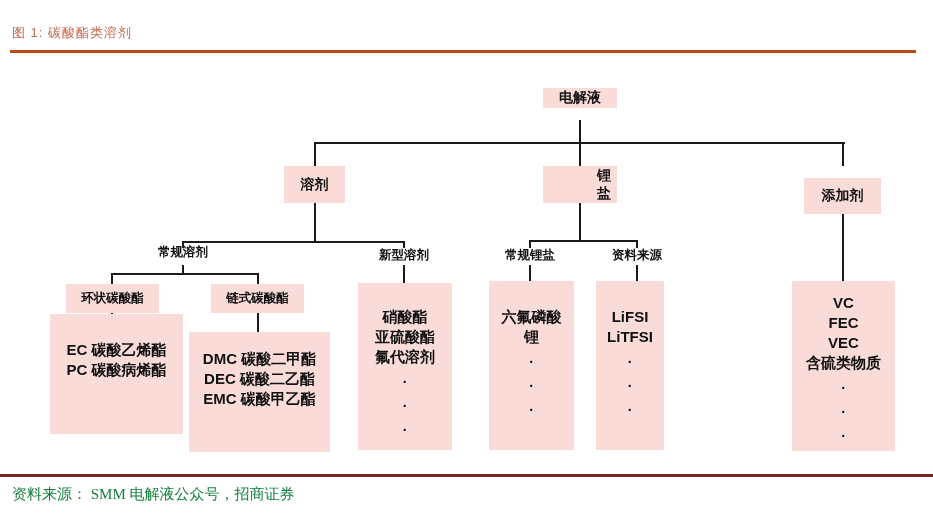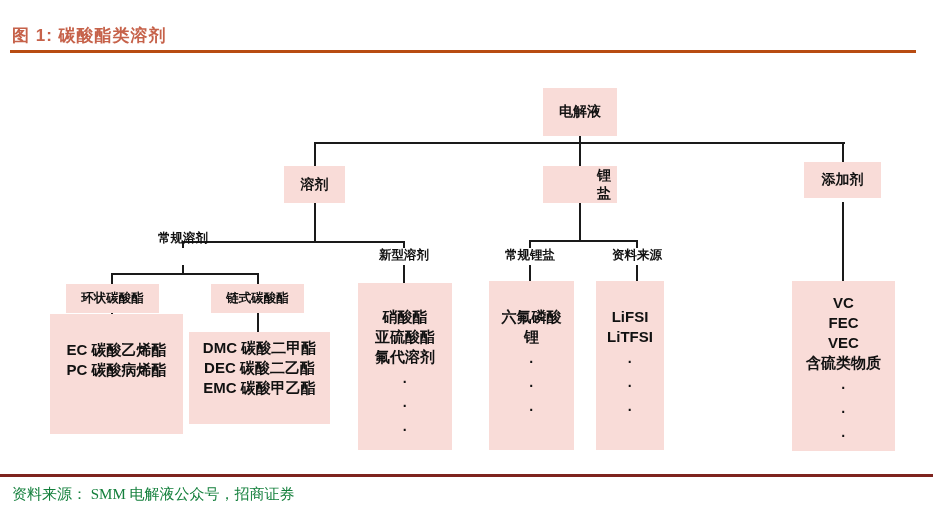--- a/index.html
+++ b/index.html
@@ -1,21 +1,21 @@
 <!DOCTYPE html>
 <html><head>
 <meta charset="utf-8">
 <style>
   html,body{margin:0;padding:0;background:#ffffff;}
   .stage{
     position:relative;width:933px;height:522px;background:#ffffff;overflow:hidden;
     font-family:"Liberation Sans","DejaVu Sans",sans-serif;color:#111;
   }
   .fig-title{
-    position:absolute;left:12px;top:24px;font-size:17px;font-weight:bold;
+    position:absolute;left:12px;top:24px;font-size:13px;font-weight:normal;
     color:#C6624A;letter-spacing:1px;white-space:nowrap;
   }
   .title-rule{position:absolute;left:10px;top:50px;width:906px;height:3px;background:#B84C12;}
   .bottom-rule{position:absolute;left:0px;top:474px;width:933px;height:3px;background:#7E231E;}
   .source-line{
     position:absolute;left:12px;top:485px;font-size:15px;color:#15803d;
     font-family:"Liberation Serif","DejaVu Serif",serif;white-space:nowrap;
   }
   .vline,.hline{position:absolute;background:#1A1A1A;}
   .vline{width:2px;}
@@ -67,52 +67,52 @@
 
   <div class="vline" style="left:579px;top:203px;height:37px;"></div>
   <div class="hline" style="left:530px;top:240px;width:108px;"></div>
   <div class="vline" style="left:529px;top:240px;height:8px;"></div>
   <div class="vline" style="left:636px;top:240px;height:8px;"></div>
   <div class="vline" style="left:529px;top:265px;height:16px;"></div>
   <div class="vline" style="left:636px;top:265px;height:16px;"></div>
 
   <div class="vline" style="left:842px;top:202px;height:79px;"></div>
 
-  <div class="box node" style="left:543px;top:88px;width:74px;height:48px;">
+  <div class="box node" style="left:543px;top:88px;width:74px;height:20px;">
     <span>电解液</span>
   </div>
 
   <div class="box node" style="left:284px;top:166px;width:61px;height:37px;">
     <span>溶剂</span>
   </div>
   <div class="box node" style="left:543px;top:166px;width:74px;height:37px;padding-left:48px;">
     <span>锂盐</span>
   </div>
-  <div class="box node" style="left:804px;top:162px;width:77px;height:36px;">
+  <div class="box node" style="left:804px;top:178px;width:77px;height:36px;">
     <span>添加剂</span>
   </div>
 
-  <div class="grouplabel" style="left:183px;top:230px;">常规溶剂</div>
+  <div class="grouplabel" style="left:183px;top:244px;">常规溶剂</div>
   <div class="grouplabel" style="left:404px;top:247px;">新型溶剂</div>
   <div class="grouplabel" style="left:530px;top:247px;">常规锂盐</div>
   <div class="grouplabel" style="left:637px;top:247px;">资料来源</div>
 
   <div class="box subhead" style="left:211px;top:284px;width:93px;height:29px;">
     <span>链式碳酸酯</span>
   </div>
   <div class="box subhead" style="left:66px;top:284px;width:93px;height:29px;">
     <span>环状碳酸酯</span>
   </div>
 
   <div class="bigbox" style="left:50px;top:314px;width:133px;height:120px;padding-top:26px;">
     <div class="lines">EC 碳酸乙烯酯
 PC  碳酸病烯酯</div>
   </div>
 
-  <div class="bigbox" style="left:189px;top:332px;width:141px;height:92px;padding-top:6px;">
+  <div class="bigbox" style="left:189px;top:332px;width:141px;height:120px;padding-top:17px;">
     <div class="lines">DMC 碳酸二甲酯
 DEC  碳酸二乙酯
 EMC  碳酸甲乙酯</div>
   </div>
 
   <div class="bigbox" style="left:358px;top:283px;width:94px;height:167px;padding-top:24px;">
     <div class="lines">硝酸酯
 亚硫酸酯
 氟代溶剂</div>
     <div class="dots">·

